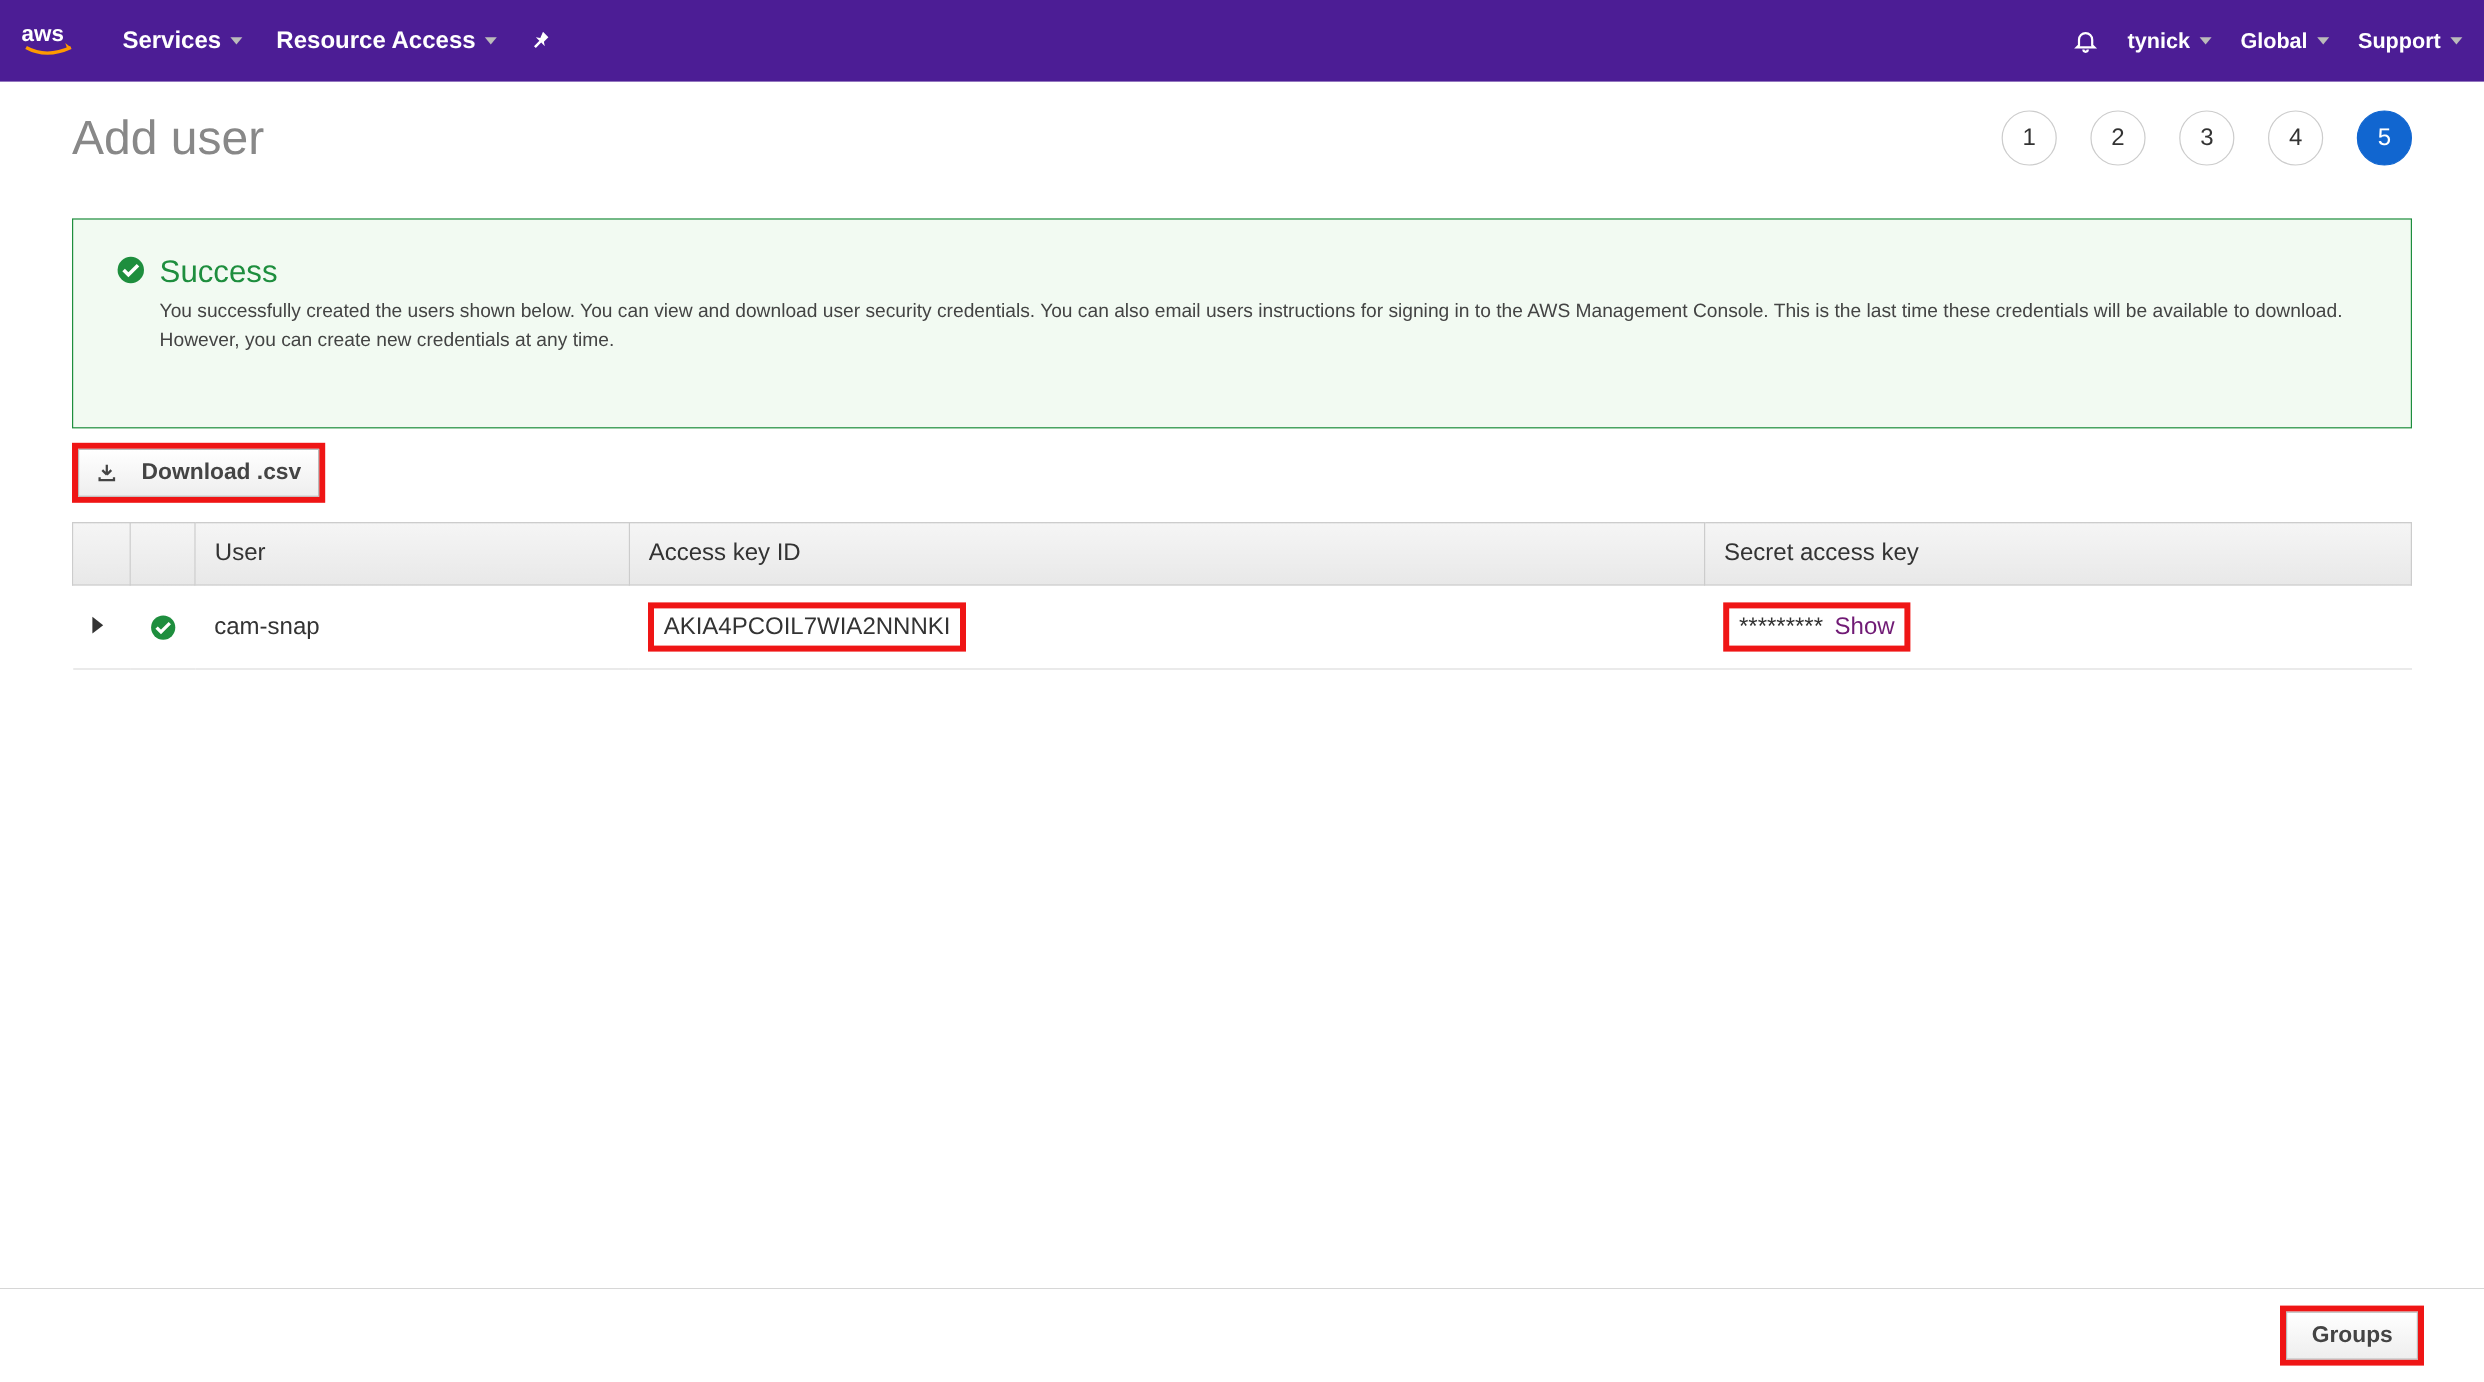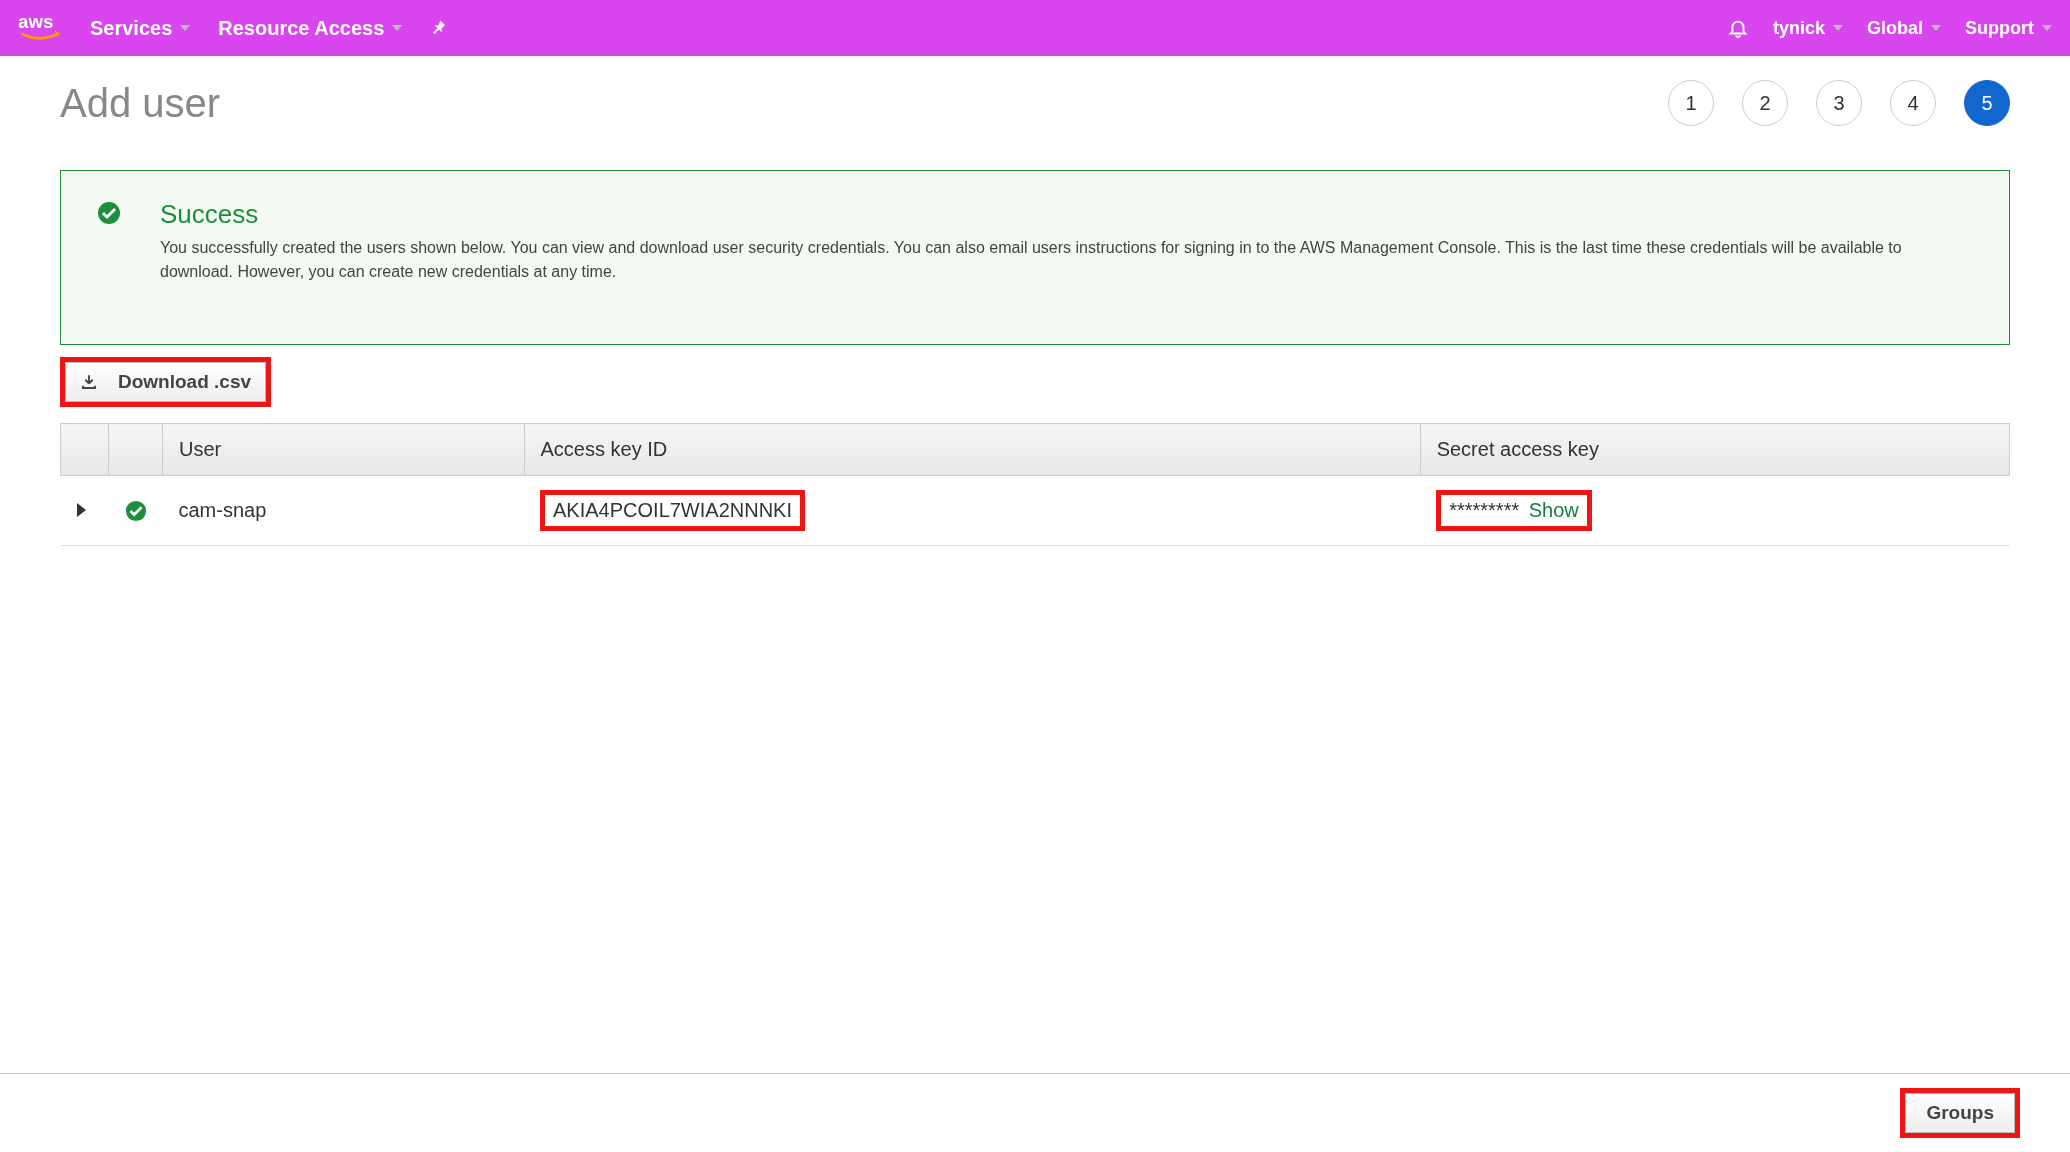--- a/index.html
+++ b/index.html
@@ -1,27 +1,27 @@
 <!DOCTYPE html>
 <html><head>
 <meta charset="utf-8">
 <style>
   * { box-sizing: border-box; margin: 0; padding: 0; }
   html, body { width: 100%; height: 100%; font-family: "Helvetica Neue", Arial, sans-serif; color: #333; background: #fff; }
   body { font-size: 16px; }
 
   
   .topnav {
-    background: #d946ef;
+    background: #4c1d95;
     color: #fff;
-    height: 56px;
+    height: 68px;
     display: flex;
     align-items: center;
     padding: 0 18px;
-    gap: 16px;
+    gap: 28px;
   }
   .topnav .logo svg { display: block; }
   .topnav .nav-left { display: flex; align-items: center; gap: 28px; }
   .topnav .nav-item {
     display: flex; align-items: center; gap: 8px;
     font-size: 20px; font-weight: 600; cursor: pointer;
     color: #fff;
   }
   .topnav .nav-item .caret-down { display:inline-block; }
   .caret-down {
@@ -68,21 +68,21 @@
     color: #fff;
   }
 
   
   .success-box {
     margin-top: 44px;
     border: 1px solid #1e8e3e;
     background: #f2faf2;
     padding: 28px 36px 60px 36px;
     display: flex;
-    gap: 39px;
+    gap: 12px;
     align-items: flex-start;
   }
   .success-icon {
     width: 24px; height: 24px; flex: 0 0 24px;
     margin-top: 2px;
   }
   .success-content { flex: 1; }
   .success-title {
     color: #1e8e3e;
     font-size: 26px;
@@ -141,21 +141,21 @@
     display:inline-block;
   }
   .row-check svg { display:block; }
 
   .cell-highlight {
     display:inline-block;
     border: 5px solid #ef1515;
     padding: 4px 8px;
     font-size: 20px;
   }
-  .show-link { color: #15803d; cursor: pointer; margin-left: 4px; margin-top: 32px; }
+  .show-link { color: #701a75; cursor: pointer; margin-left: 4px; margin-top: 32px; }
 
   
   .footer-bar {
     position: fixed;
     left: 0; right: 0; bottom: 0;
     border-top: 1px solid #ccc;
     padding: 14px 50px;
     display: flex;
     justify-content: flex-end;
     background: #fff;

